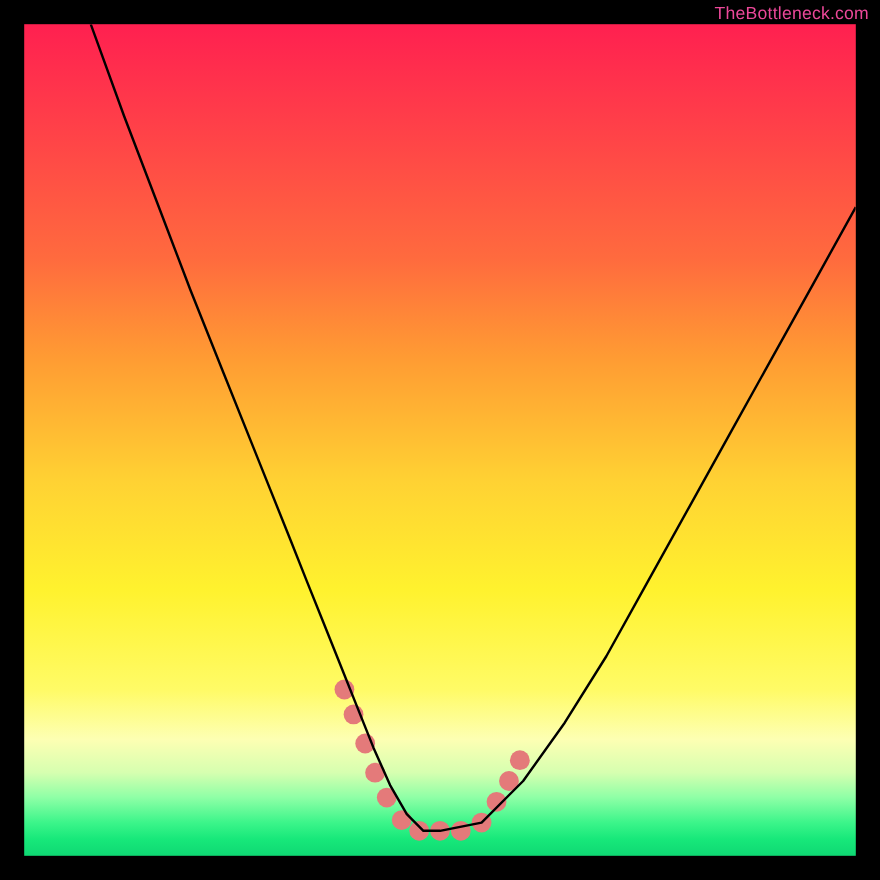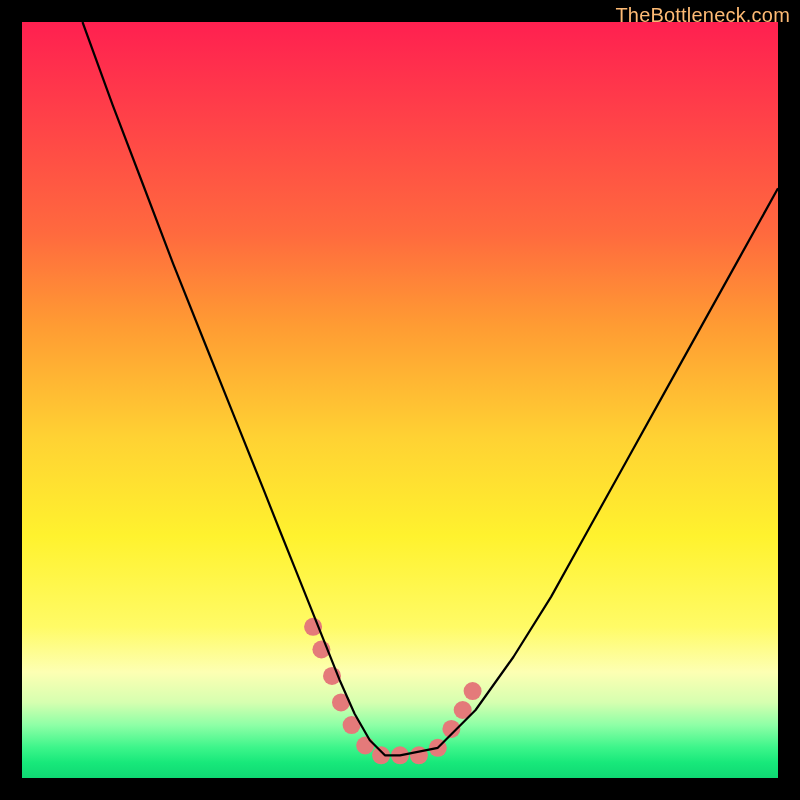--- a/index.html
+++ b/index.html
@@ -37,22 +37,22 @@
   }
   .overlay {
     position: absolute;
     left: 0;
     top: 0;
   }
   .watermark {
     position: absolute;
     top: 4px;
     right: 10px;
-    color: #fdba74;
-    font-size: 20px;
+    color: #ec4899;
+    font-size: 16px;
     font-weight: 500;
     letter-spacing: 0.2px;
   }
 </style>
 </head>
 <body>
 
 <div class="frame">
   <svg class="overlay" width="756" height="756" viewBox="0 0 756 756">
     <g>

